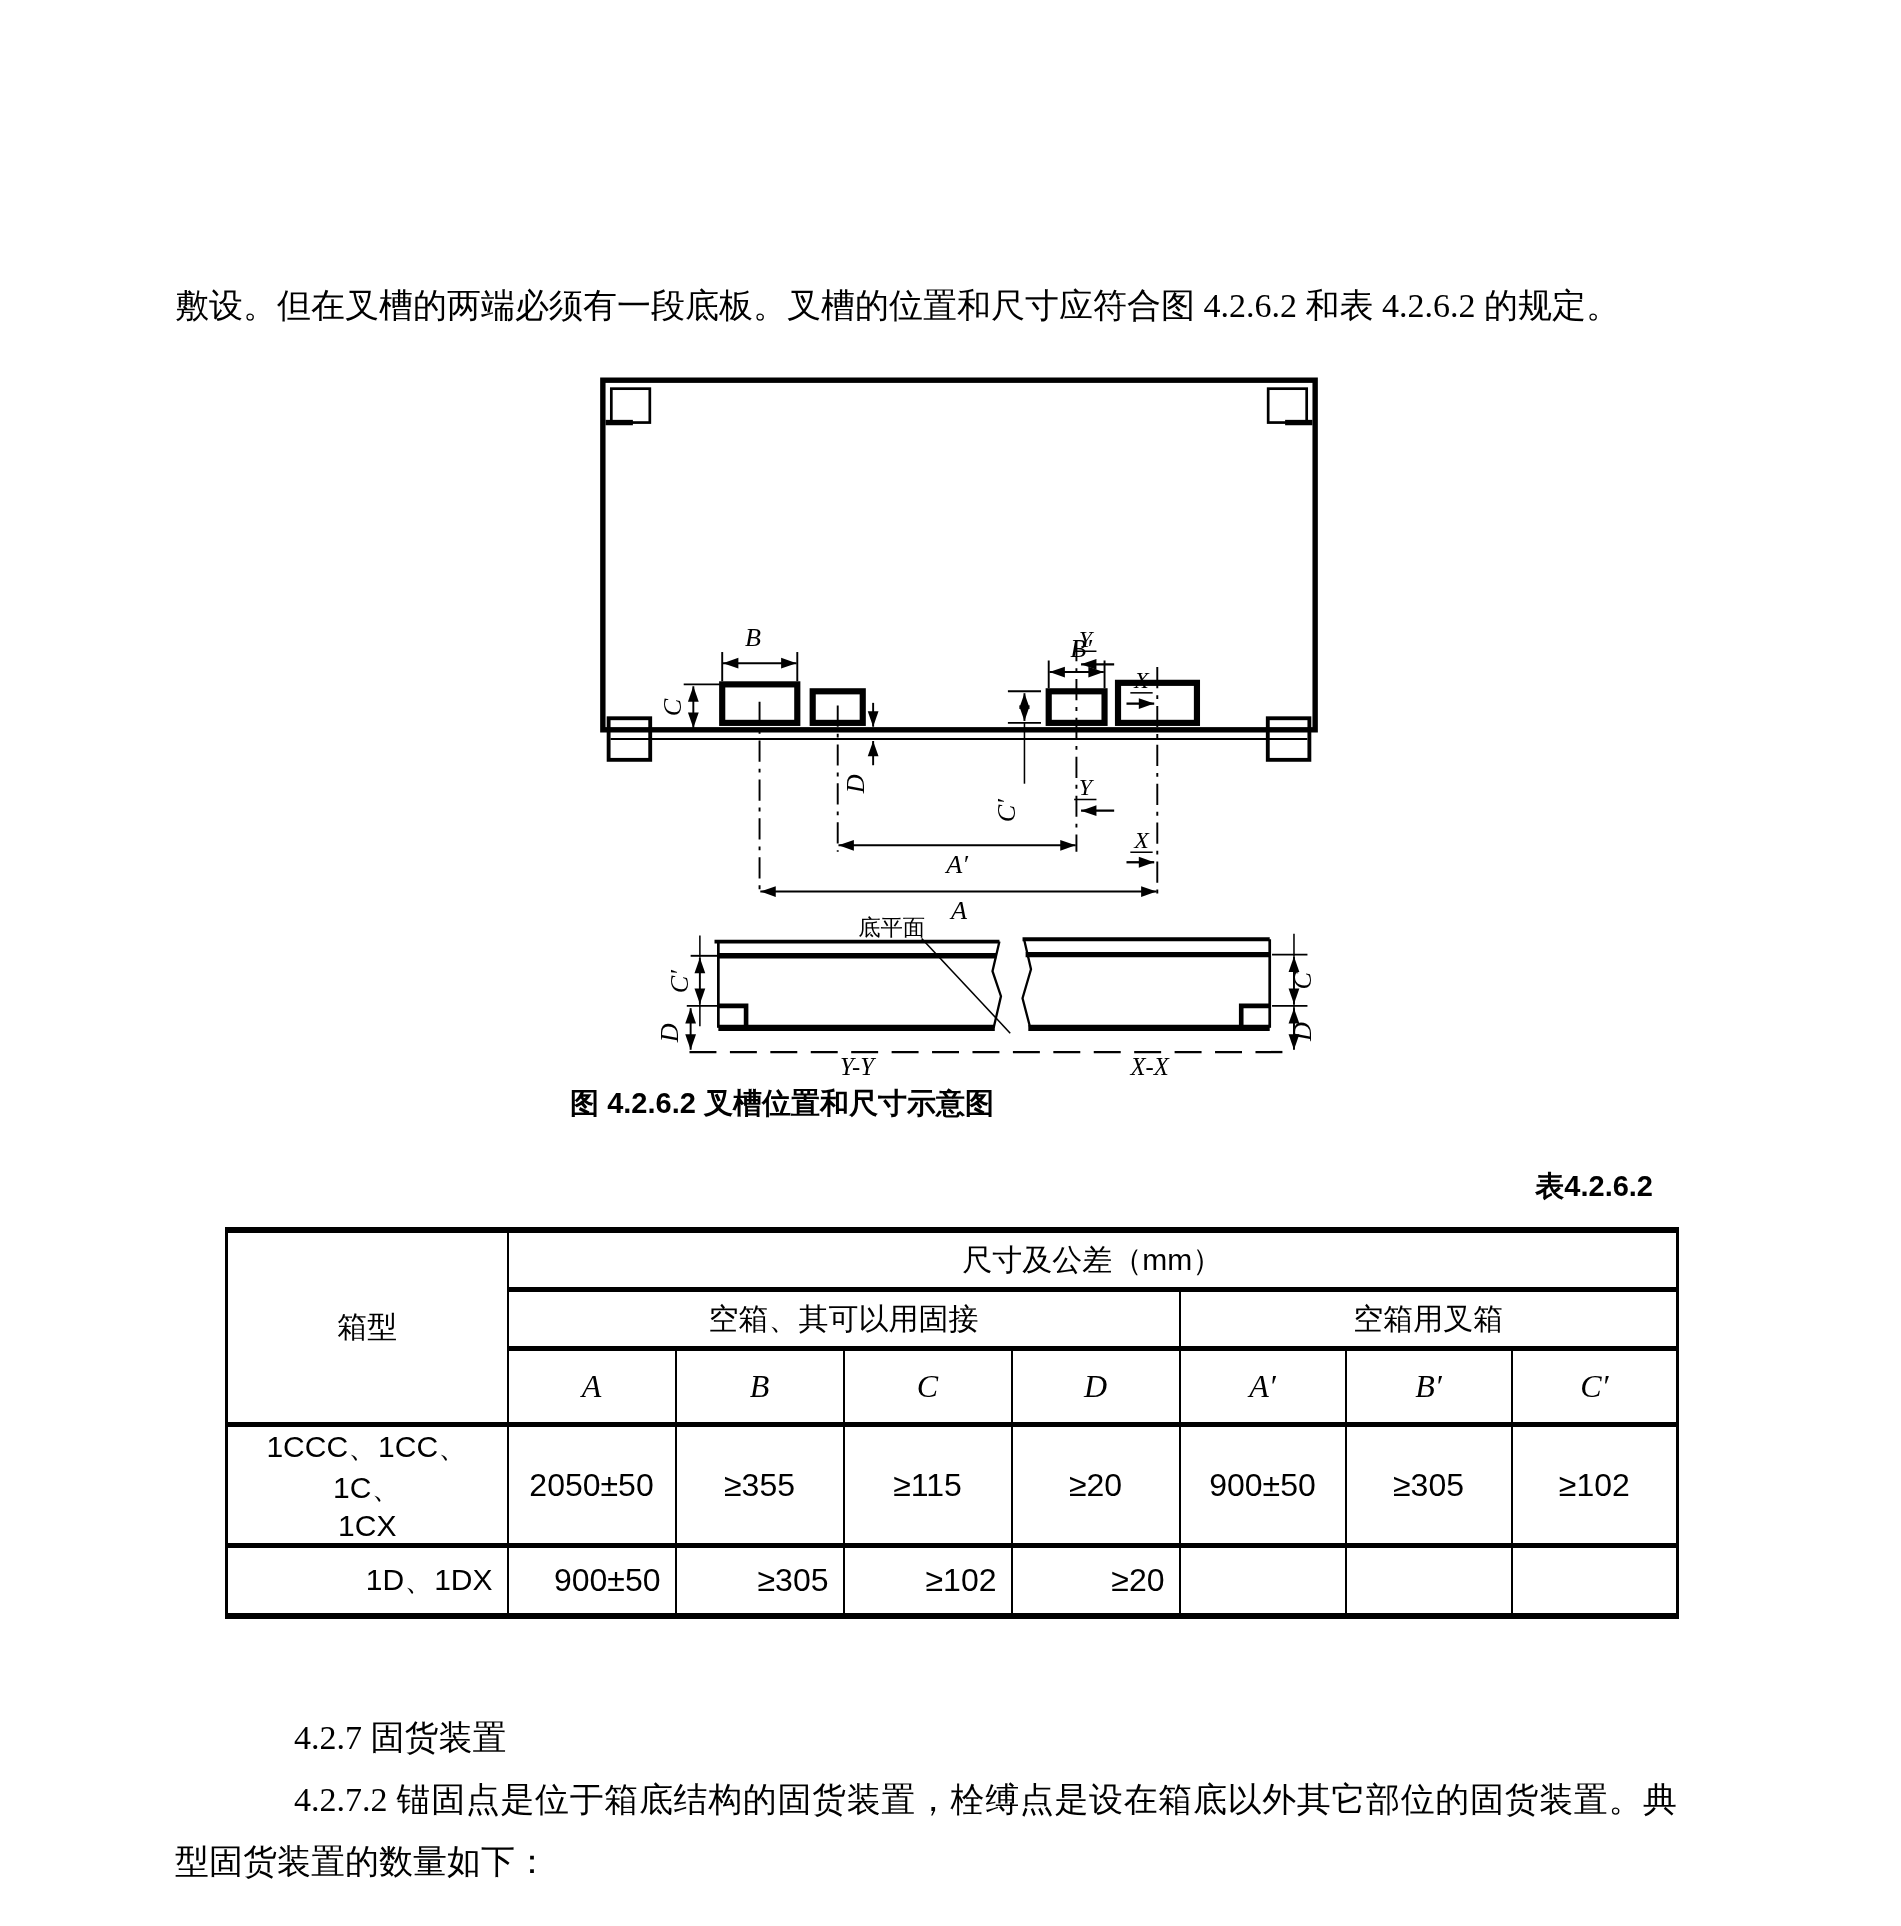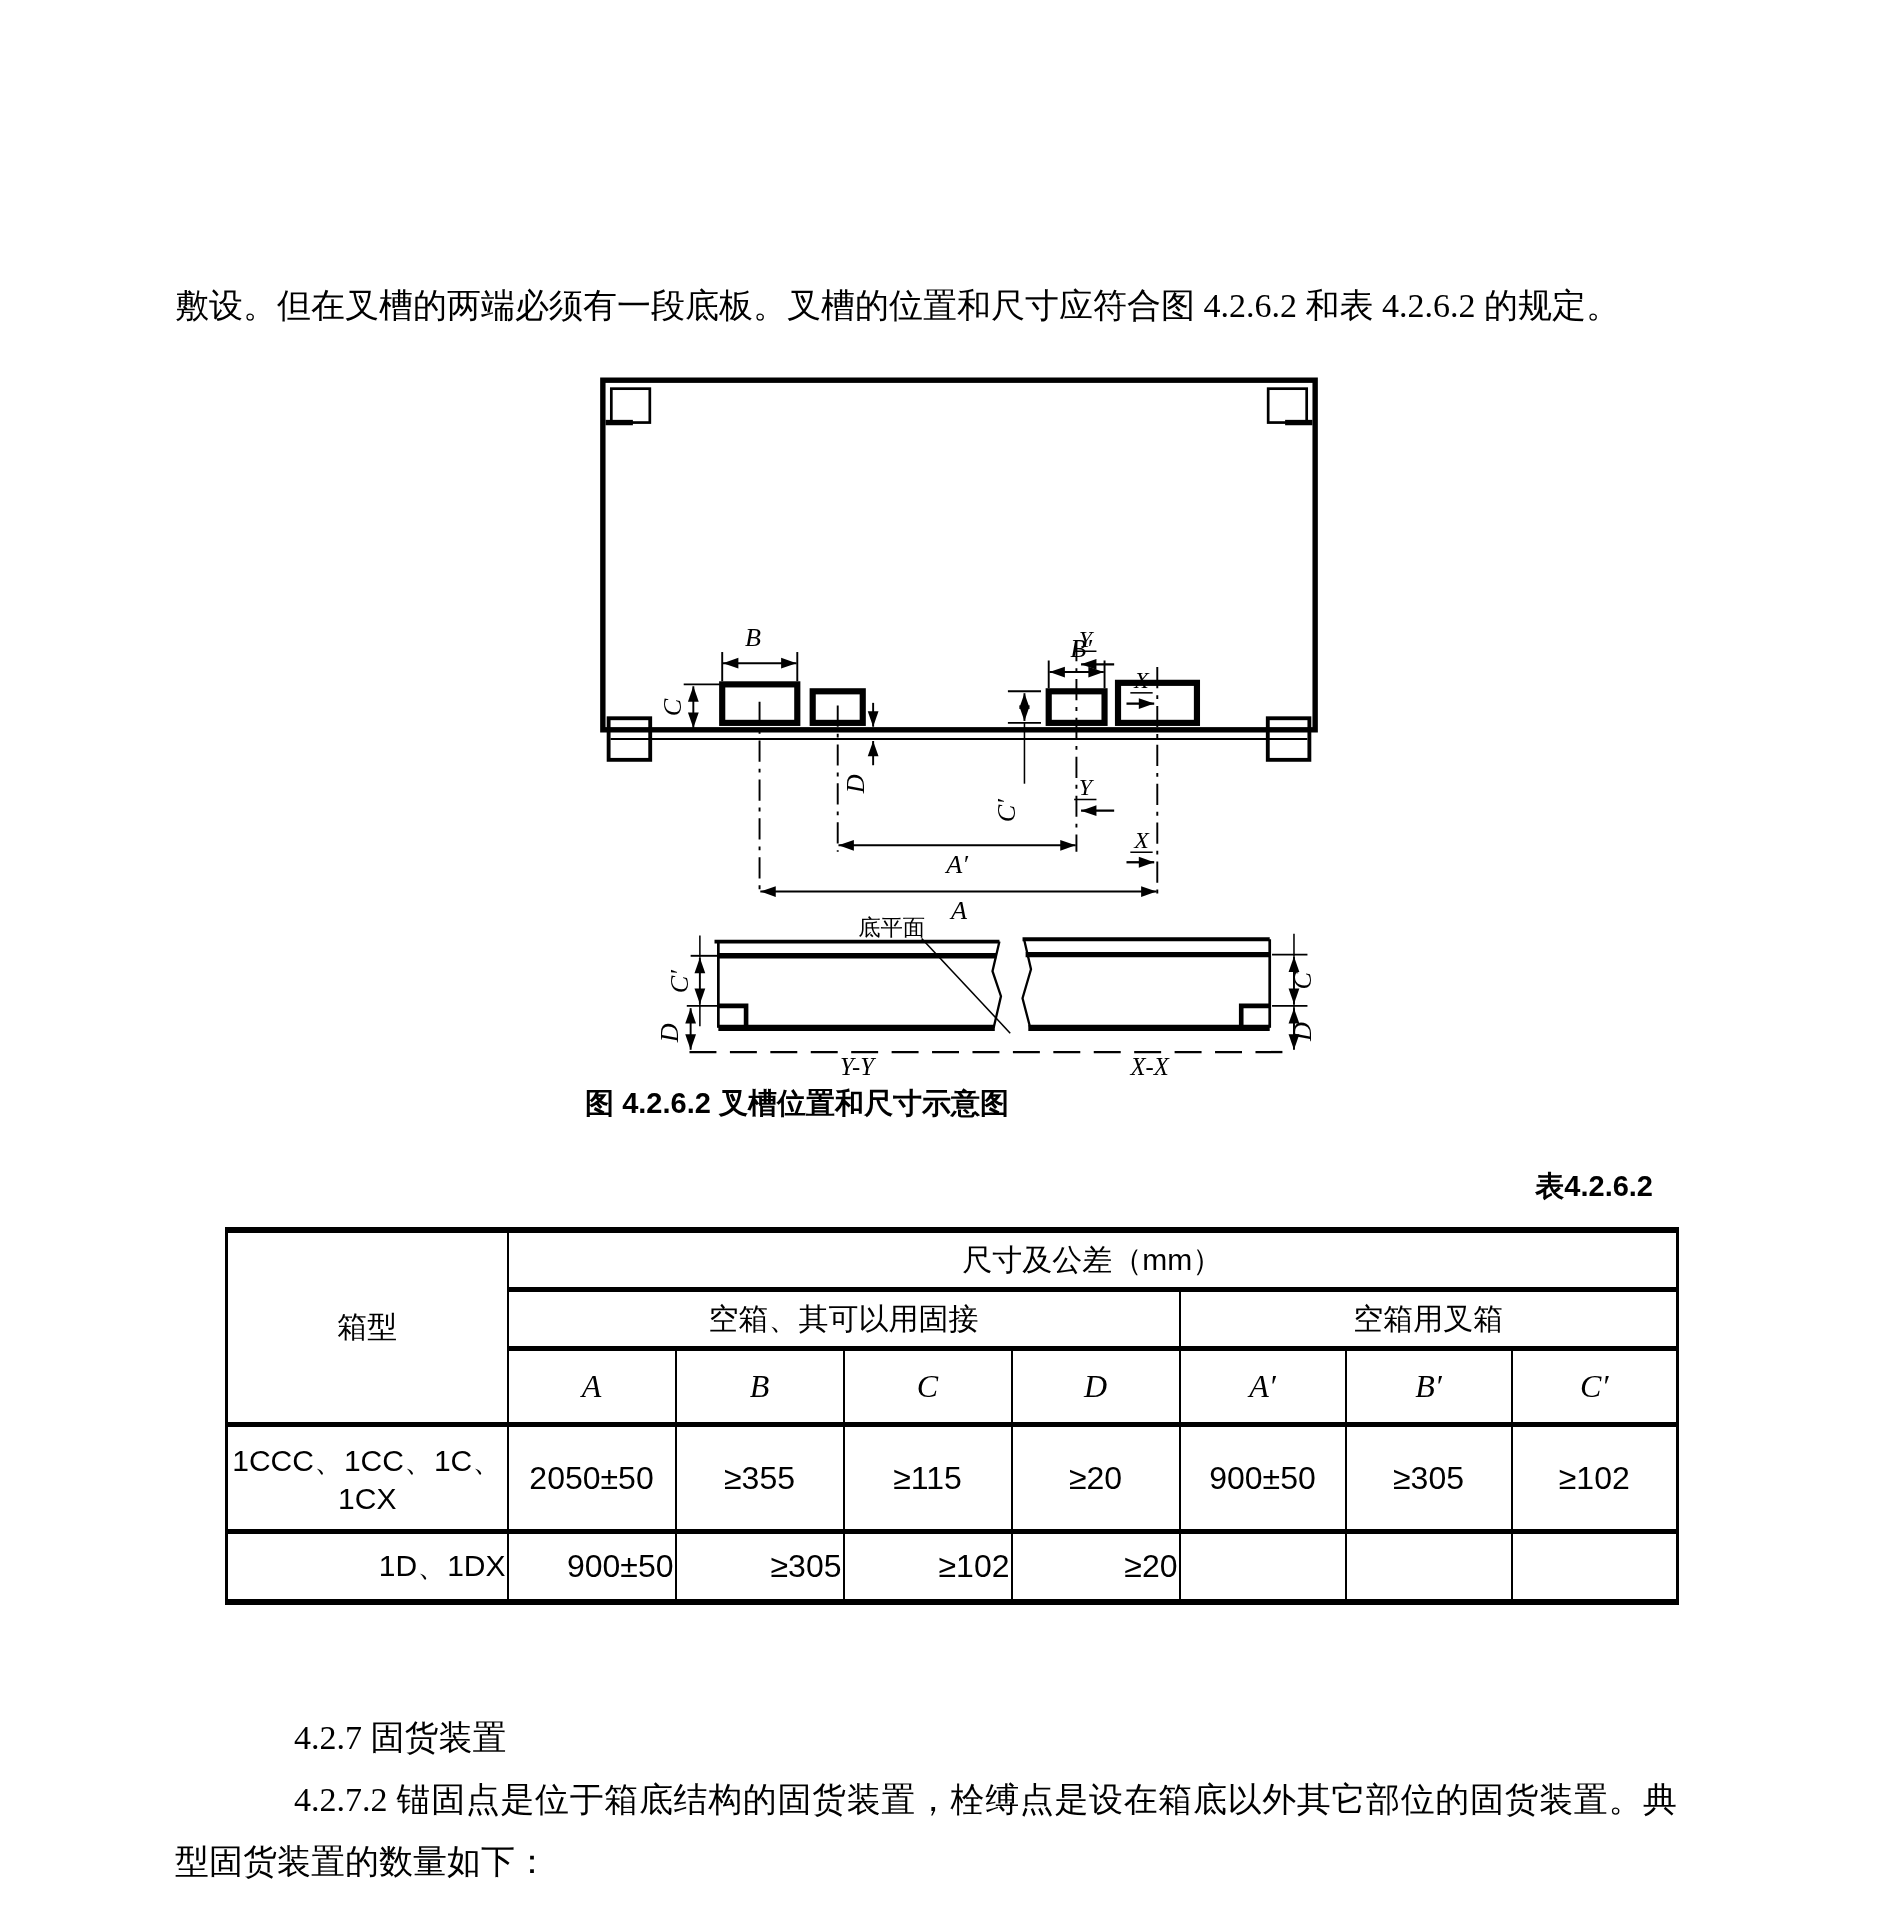--- a/index.html
+++ b/index.html
@@ -15,21 +15,21 @@
   .tbl-no{font-size:29px;margin-left:14px;}
   
   svg .ln{stroke:#000;fill:none;}
   svg text{font-family:"Liberation Serif",serif;fill:#000;stroke:none;text-anchor:middle;}
   svg .dim{font-size:68px;font-style:italic;}
   svg .mark{font-size:62px;font-style:italic;}
   svg .sec{font-size:64px;font-style:italic;}
   svg .cjk{font-size:58px;}
   
   .t1{border-collapse:collapse;table-layout:fixed;width:1450px;border:solid #000;border-width:6.2px 3.1px;}
-  .t1 td{border:2.3px solid #000;text-align:center;vertical-align:middle;padding:0 1px;
+  .t1 td{border:2.3px solid #000;text-align:center;vertical-align:middle;padding:0 14px;
          font-family:"Liberation Sans",sans-serif;font-size:30px;}
   .t1 tr:nth-child(1) td{height:54px;border-bottom-width:5.4px;}
   .t1 tr:nth-child(2) td{height:54px;border-bottom-width:5.4px;}
   .t1 tr:nth-child(3) td{height:71px;border-bottom-width:5.4px;}
   .t1 tr:nth-child(4) td{height:102px;border-bottom-width:5.4px;}
   .t1 tr:nth-child(5) td{height:65px;text-align:right;}
   .t1 .letter{font-family:"Liberation Serif",serif;font-style:italic;font-size:32px;}
   .t1 .val{font-size:32px;}
   .t1 .type{font-size:30px;white-space:pre-line;}
 </style>
@@ -150,21 +150,21 @@
       <line class="ln" x1="1805" y1="1630" x2="1805" y2="1690" stroke-width="4"></line>
       <text class="dim" transform="translate(1850,1570) rotate(-90)">C</text>
       <line class="ln" x1="1805" y1="1641" x2="1805" y2="1749" stroke-width="5" marker-start="url(#aS)" marker-end="url(#aE)"></line>
       <text class="dim" transform="translate(1850,1702) rotate(-90)">D</text>
       <text class="sec" x="1430" y="1815">X-X</text>
     </g>
 
     <line class="ln" x1="235" y1="1755" x2="1805" y2="1755" stroke-width="6" stroke-dasharray="70 35"></line>
   </svg>
 
-  <div class="abs gothic caption" style="left:15px;top:1084px;width:1564px;">图 4.2.6.2  叉槽位置和尺寸示意图</div>
+  <div class="abs gothic caption" style="left:0;top:1084px;width:1564px;">图 4.2.6.2  叉槽位置和尺寸示意图</div>
 
   <div class="abs gothic tbl-no" style="top:1167px;right:249px;">表4.2.6.2</div>
 
   <table class="t1 abs" style="left:225px;top:1227px;">
     <colgroup>
       <col style="width:281px">
         <col style="width:168px">
         <col style="width:168px">
         <col style="width:168px">
       <col style="width:168px">

